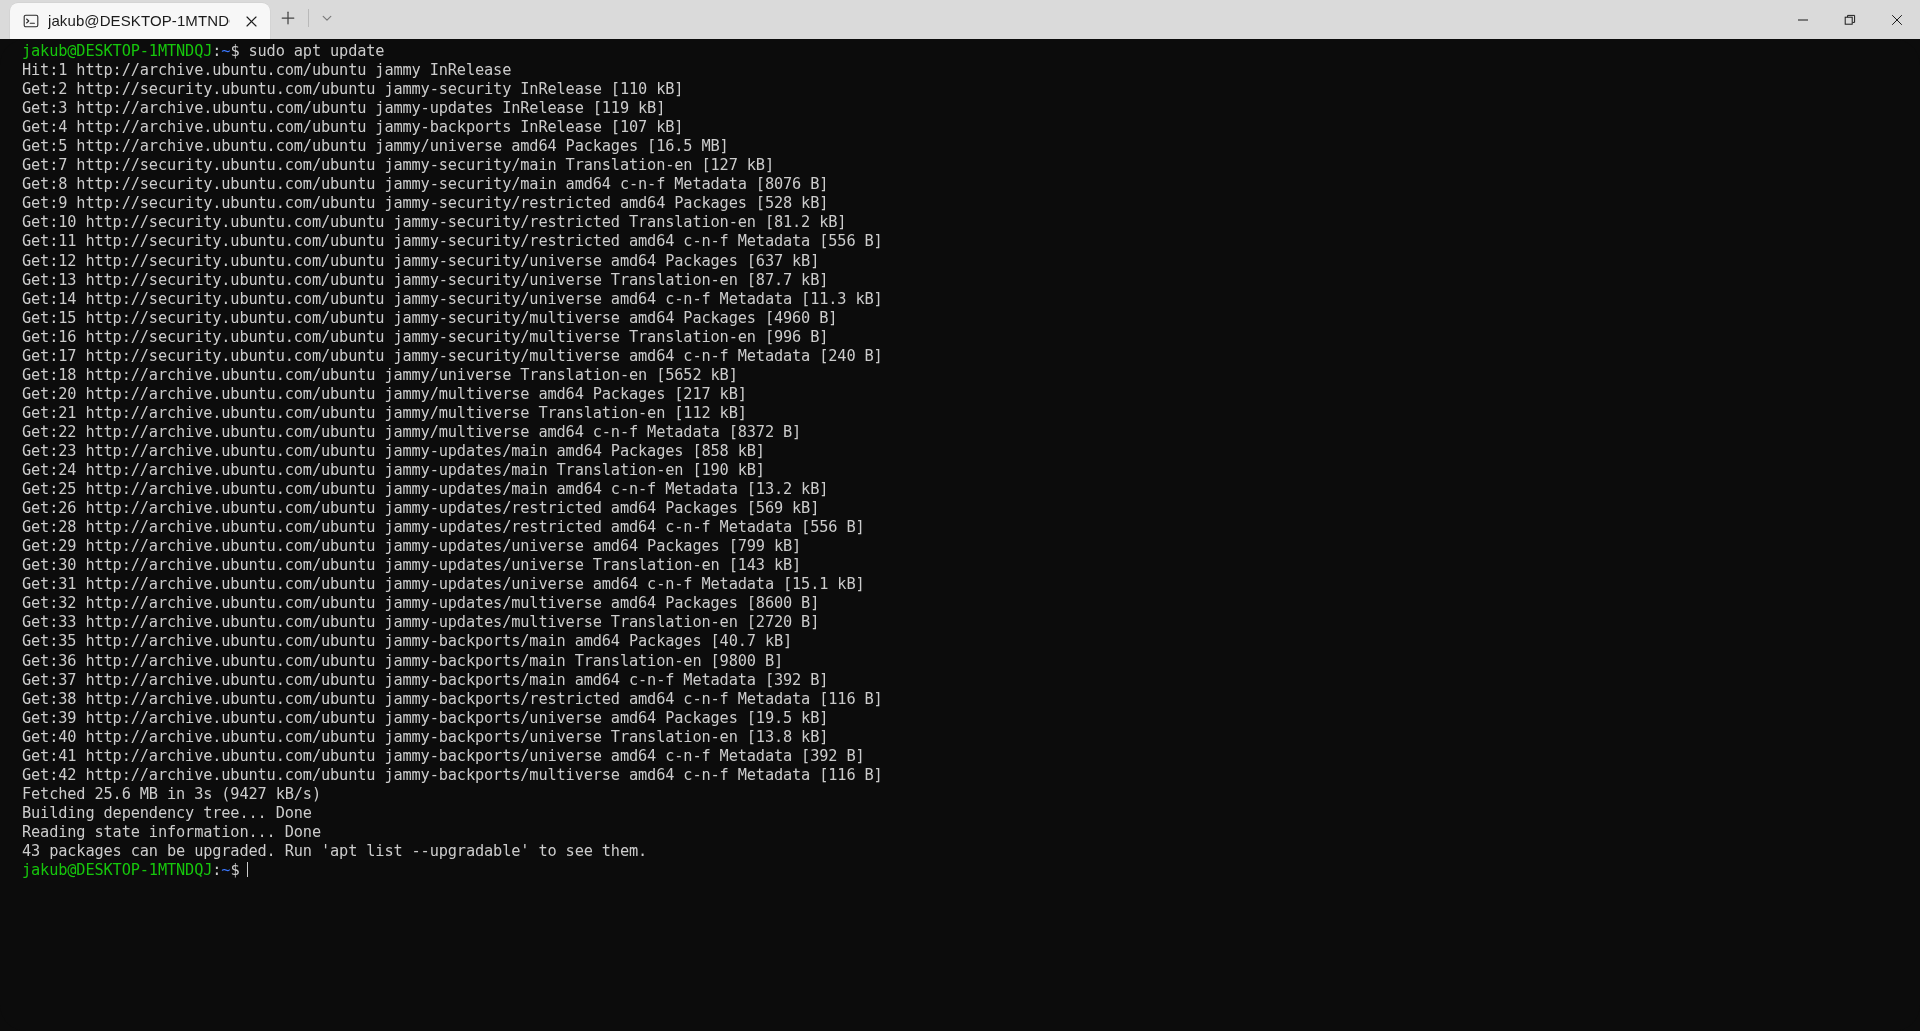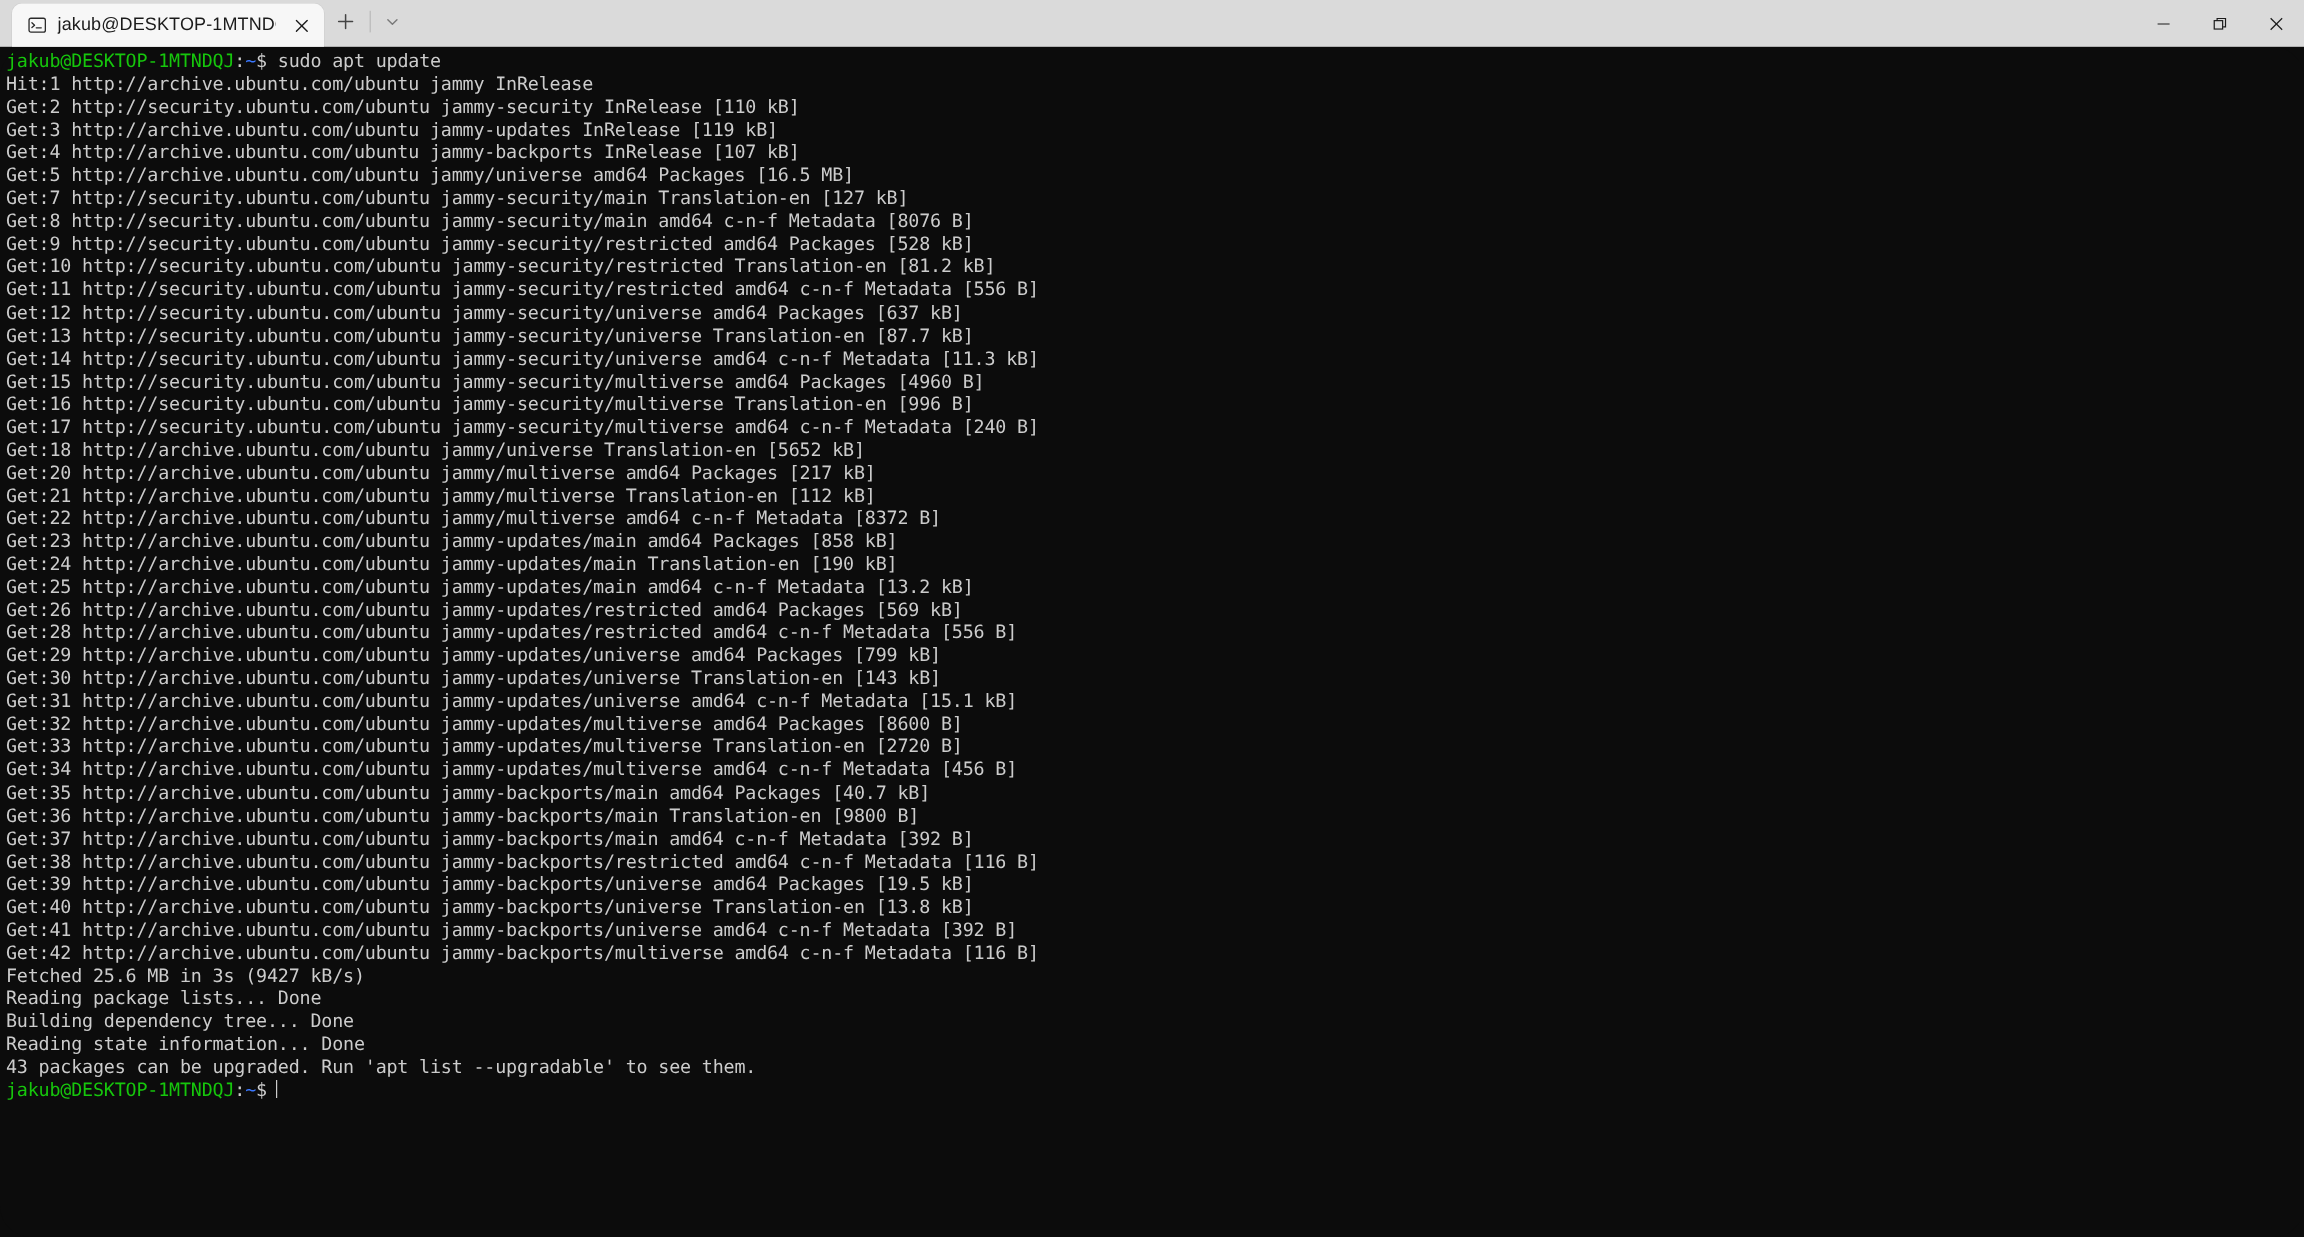--- a/index.html
+++ b/index.html
@@ -143,21 +143,21 @@
     align-items: center;
     justify-content: center;
     color: #1b1b1b;
   }
 
   
   .terminal {
     flex: 1 1 auto;
     background: #0c0c0c;
     overflow: hidden;
-    padding: 3px 0 0 5px;
+    padding: 3px 0 0 22px;
     border-radius: 26px;
   }
 
   .term-line {
     font-family: "DejaVu Sans Mono", "Liberation Mono", monospace;
     font-size: 15.3px;
     line-height: 19.05px;
     color: #cccccc;
     white-space: pre;
     letter-spacing: -0.15px;
@@ -268,31 +268,29 @@
         <div class="term-line">Get:23 http://archive.ubuntu.com/ubuntu jammy-updates/main amd64 Packages [858 kB]</div>
         <div class="term-line">Get:24 http://archive.ubuntu.com/ubuntu jammy-updates/main Translation-en [190 kB]</div>
         <div class="term-line">Get:25 http://archive.ubuntu.com/ubuntu jammy-updates/main amd64 c-n-f Metadata [13.2 kB]</div>
         <div class="term-line">Get:26 http://archive.ubuntu.com/ubuntu jammy-updates/restricted amd64 Packages [569 kB]</div>
         <div class="term-line">Get:28 http://archive.ubuntu.com/ubuntu jammy-updates/restricted amd64 c-n-f Metadata [556 B]</div>
         <div class="term-line">Get:29 http://archive.ubuntu.com/ubuntu jammy-updates/universe amd64 Packages [799 kB]</div>
         <div class="term-line">Get:30 http://archive.ubuntu.com/ubuntu jammy-updates/universe Translation-en [143 kB]</div>
         <div class="term-line">Get:31 http://archive.ubuntu.com/ubuntu jammy-updates/universe amd64 c-n-f Metadata [15.1 kB]</div>
         <div class="term-line">Get:32 http://archive.ubuntu.com/ubuntu jammy-updates/multiverse amd64 Packages [8600 B]</div>
         <div class="term-line">Get:33 http://archive.ubuntu.com/ubuntu jammy-updates/multiverse Translation-en [2720 B]</div>
-        <div class="term-line">Get:34 http://archive.ubuntu.com/ubuntu jammy-updates/multiverse amd64 c-n-f Metadata [456 B]</div>
         <div class="term-line">Get:35 http://archive.ubuntu.com/ubuntu jammy-backports/main amd64 Packages [40.7 kB]</div>
         <div class="term-line">Get:36 http://archive.ubuntu.com/ubuntu jammy-backports/main Translation-en [9800 B]</div>
         <div class="term-line">Get:37 http://archive.ubuntu.com/ubuntu jammy-backports/main amd64 c-n-f Metadata [392 B]</div>
         <div class="term-line">Get:38 http://archive.ubuntu.com/ubuntu jammy-backports/restricted amd64 c-n-f Metadata [116 B]</div>
         <div class="term-line">Get:39 http://archive.ubuntu.com/ubuntu jammy-backports/universe amd64 Packages [19.5 kB]</div>
         <div class="term-line">Get:40 http://archive.ubuntu.com/ubuntu jammy-backports/universe Translation-en [13.8 kB]</div>
         <div class="term-line">Get:41 http://archive.ubuntu.com/ubuntu jammy-backports/universe amd64 c-n-f Metadata [392 B]</div>
         <div class="term-line">Get:42 http://archive.ubuntu.com/ubuntu jammy-backports/multiverse amd64 c-n-f Metadata [116 B]</div>
         <div class="term-line">Fetched 25.6 MB in 3s (9427 kB/s)</div>
-        <div class="term-line">Reading package lists... Done</div>
         <div class="term-line">Building dependency tree... Done</div>
         <div class="term-line">Reading state information... Done</div>
         <div class="term-line">43 packages can be upgraded. Run 'apt list --upgradable' to see them.</div>
       </div>
 
     <div class="term-line"><span class="c-green">jakub@DESKTOP-1MTNDQJ</span><span class="c-white">:</span><span class="c-blue">~</span><span class="c-white">$</span><span class="cursor"></span></div>
 
   </div>
 </div>
 

